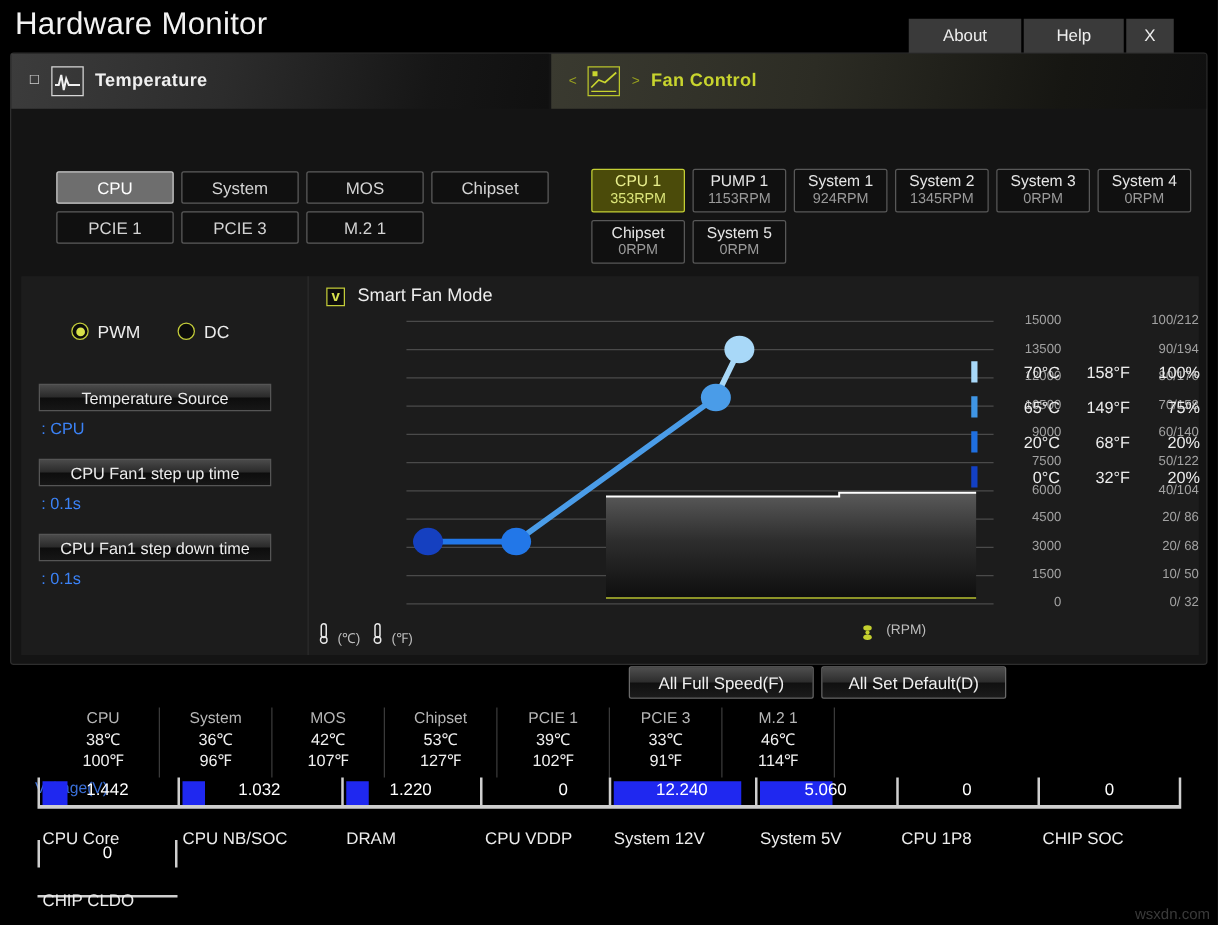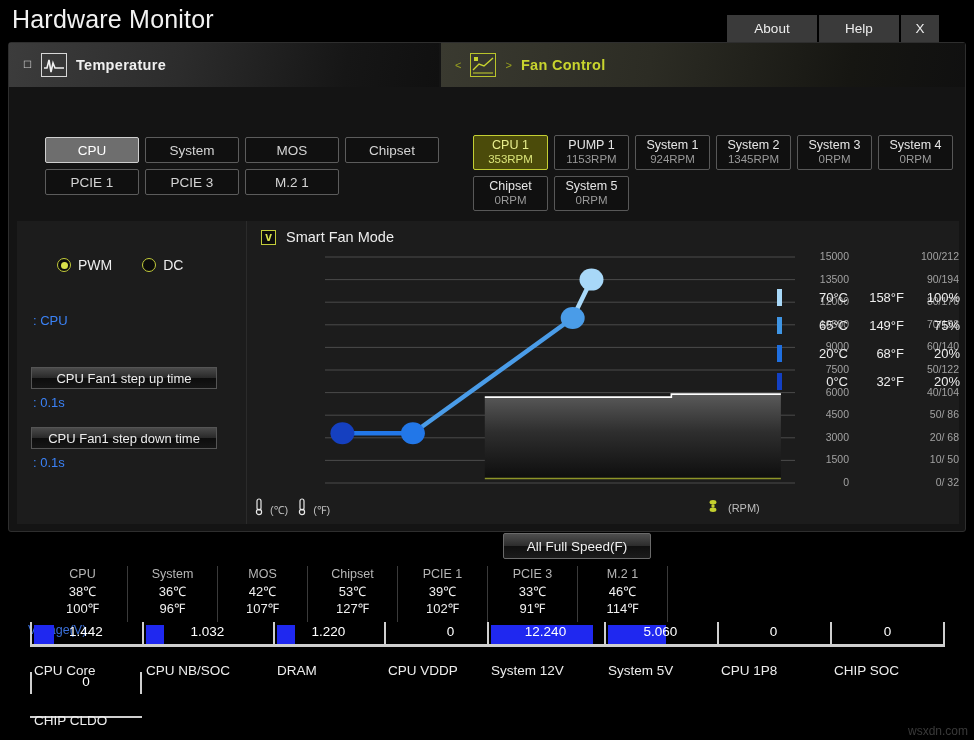--- a/index.html
+++ b/index.html
@@ -146,21 +146,21 @@
 
   .legend { position: absolute; left: 530px; top: 32px; }
   .lg-row { display: flex; align-items: center; height: 28px; }
   .lg-sw { width: 5px; height: 17px; margin-right: 22px; }
   .lg-c { width: 44px; text-align: right; font-size: 13px; color: #ededed; }
   .lg-f { width: 56px; text-align: right; font-size: 13px; color: #ededed; }
   .lg-p { width: 56px; text-align: right; font-size: 13px; color: #ededed; }
 
   .axis-foot { position: absolute; left: 0; bottom: 2px; width: 100%; height: 26px; }
   .foot-left { position: absolute; left: 6px; top: 2px; display: flex; align-items: center; gap: 4px; }
-  .foot-right { position: absolute; left: 458px; top: 2px; display: flex; align-items: center; gap: 7px; }
+  .foot-right { position: absolute; left: 439px; top: 2px; display: flex; gap: 7px; }
   .unit-txt { font-size: 11px; color: #bdbdbd; }
 
   
   .actions { position: absolute; left: 503px; top: 533px; display: flex; gap: 6px; }
   .act-btn {
     width: 148px; height: 26px;
     background: linear-gradient(180deg, #4e4e4e 0%, #2d2d2d 48%, #101010 52%, #1b1b1b 100%);
     border: 1px solid #6a6a6a;
     color: #f0f0f0; font-size: 13.5px; cursor: pointer;
     font-family: "Liberation Sans", sans-serif;
@@ -302,20 +302,21 @@
           <span class="dot on"></span>
           <span class="rl">PWM</span>
         </label>
         <label class="radio">
           <span class="dot"></span>
           <span class="rl">DC</span>
         </label>
       </div>
 
       <div class="setting" style="top:86px;">
+        <div class="set-hdr">Temperature Source</div>
         <div class="set-val">: CPU</div>
       </div>
 
       <div class="setting" style="top:146px;">
         <div class="set-hdr">CPU Fan1 step up time</div>
         <div class="set-val">: 0.1s</div>
       </div>
 
       <div class="setting" style="top:206px;">
         <div class="set-hdr">CPU Fan1 step down time</div>
@@ -333,21 +334,21 @@
       <div class="chart-wrap">
 
         <div id="axis-left">
             <div class="ylab-left" style="top: -1px; width: 72px;">100/212</div>
             <div class="ylab-left" style="top: 21.6px; width: 72px;">90/194</div>
             <div class="ylab-left" style="top: 44.2px; width: 72px;">80/176</div>
             <div class="ylab-left" style="top: 66.8px; width: 72px;">70/158</div>
             <div class="ylab-left" style="top: 89.4px; width: 72px; text-align: right;">60/140</div>
             <div class="ylab-left" style="top: 112px; width: 72px;">50/122</div>
             <div class="ylab-left" style="top: 134.6px; width: 72px;">40/104</div>
-            <div class="ylab-left" style="top: 157.2px; width: 72px;">50/ 86</div>
+            <div class="ylab-left" style="top: 157.2px; width: 72px;">20/ 86</div>
             <div class="ylab-left" style="top: 179.8px; width: 72px;">20/ 68</div>
             <div class="ylab-left" style="top: 202.4px; width: 72px;">10/ 50</div>
             <div class="ylab-left" style="top: 225px; width: 72px;">0/ 32</div>
           </div>
 
         <div id="axis-right">
             <div class="ylab-right" style="top: -1px; left: 556px; width: 46px; text-align: right;">15000</div>
             <div class="ylab-right" style="top: 21.6px; left: 556px; width: 46px; text-align: right;">13500</div>
             <div class="ylab-right" style="top: 44.2px; left: 556px; width: 46px; text-align: right;">12000</div>
             <div class="ylab-right" style="top: 66.8px; left: 556px; width: 46px; text-align: right;">10500</div>
@@ -454,20 +455,21 @@
           </span>
           <span class="unit-txt">(RPM)</span>
         </div>
       </div>
     </div>
   </div>
 </div>
 
 <div class="actions">
   <button class="act-btn">All Full Speed(F)</button>
+  <button class="act-btn">All Set Default(D)</button>
 </div>
 
 <div class="temp-summary" id="temp-summary">
     <div class="ts-cell">
       <div class="ts-name">CPU</div>
       <div class="ts-c">38℃</div>
       <div class="ts-f">100℉</div>
     </div>
     <div class="ts-cell">
       <div class="ts-name">System</div>

